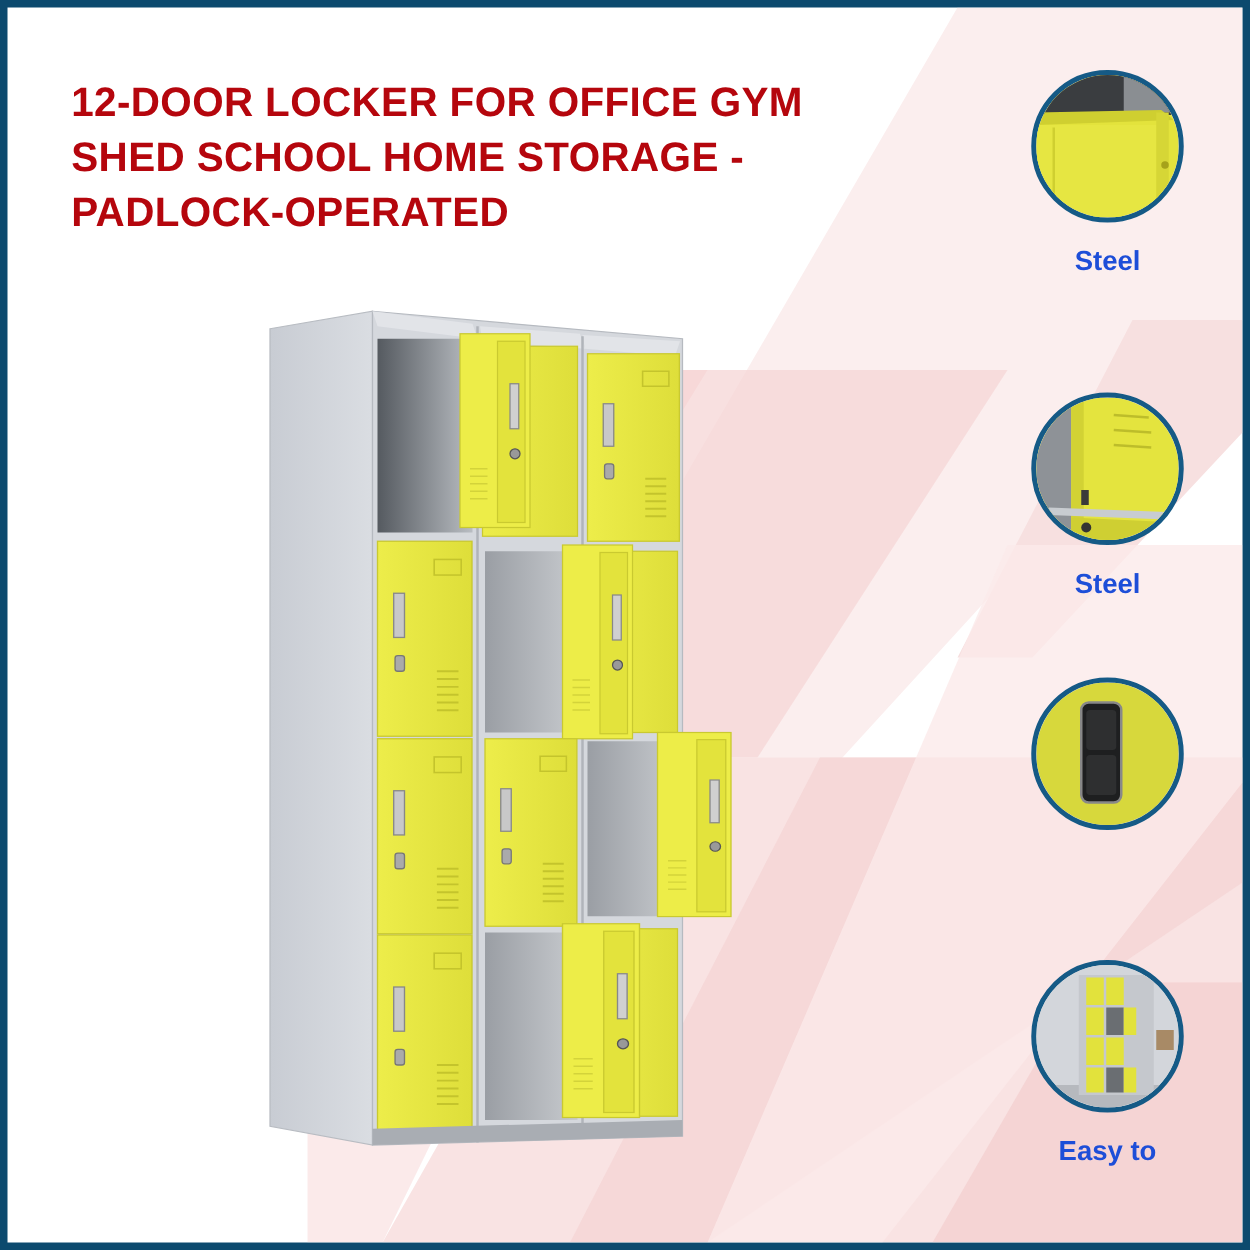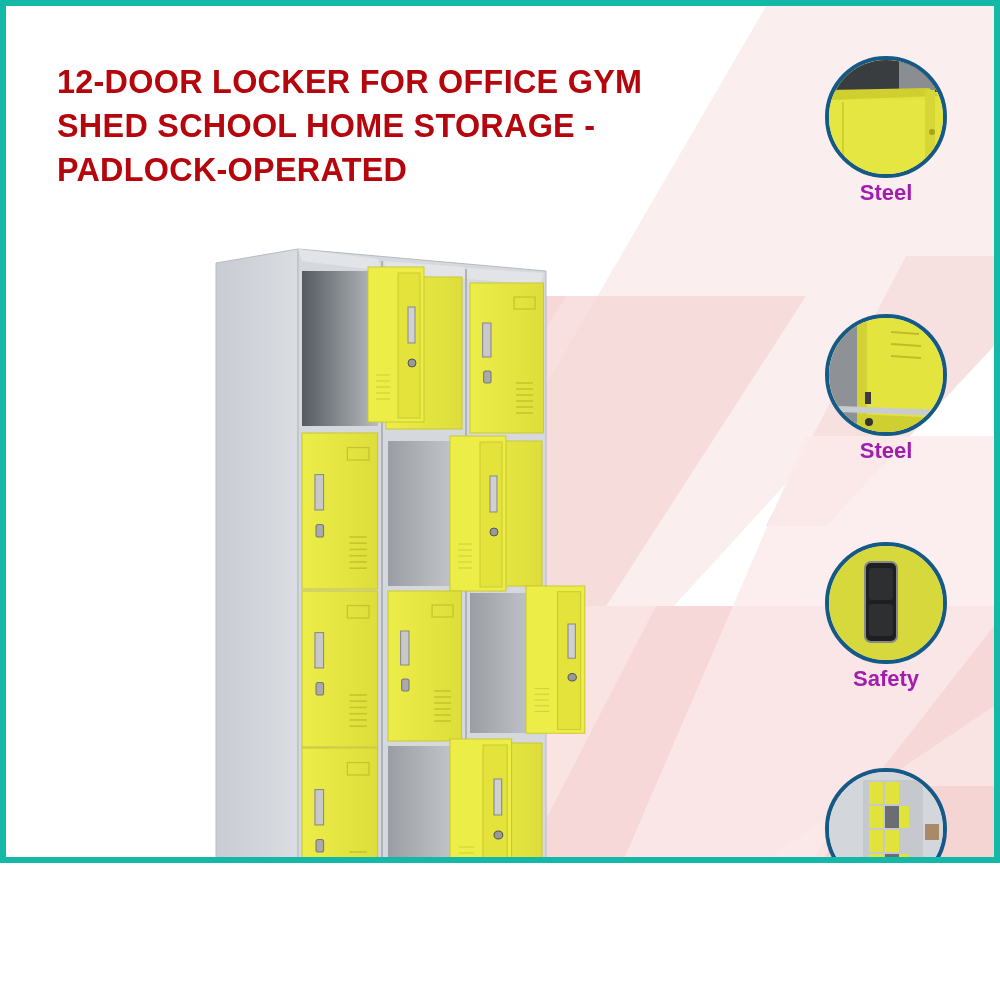--- a/index.html
+++ b/index.html
@@ -1,39 +1,39 @@
 <!DOCTYPE html>
 <html><head>
 <meta charset="utf-8">
 <style>
   html, body { margin: 0; padding: 0; }
   body { width: 1000px; height: 1000px; overflow: hidden; background: #ffffff; }
   .frame {
-    position: relative; width: 1000px; height: 863px; box-sizing: border-box;
-    border: 6px solid #14b8a6; background: #ffffff; overflow: hidden;
+    position: relative; width: 1000px; height: 1000px; box-sizing: border-box;
+    border: 6px solid #0c4a6e; background: #ffffff; overflow: hidden;
   }
   .bg { position: absolute; left: 0; top: 0; width: 988px; height: 988px; }
   .title {
     position: absolute; left: 51px; top: 54px; width: 700px;
     font-family: "Liberation Sans", sans-serif; font-weight: 700;
     font-size: 33px; line-height: 44px; color: #b5060d; letter-spacing: 0.3px;
     transform: scaleX(0.98); transform-origin: left top;
   }
   .title span { display: block; }
   .locker { position: absolute; left: 200px; top: 235px; width: 400px; height: 690px; }
   .features { position: absolute; left: 800px; top: 50px; width: 160px; height: 930px; }
   .feature { position: absolute; left: 0; width: 160px; text-align: center; }
   .badge {
     position: relative; margin: 0 auto; width: 122px; height: 122px; border-radius: 50%;
     border: 4px solid #155a86; box-sizing: border-box; overflow: hidden; background: #ddd;
   }
   .badge svg { position: absolute; left: 0; top: 0; width: 114px; height: 114px; }
   .feature-label {
-    margin-top: 0; font-family: "Liberation Sans", sans-serif; font-weight: 700;
-    font-size: 22px; line-height: 30px; color: #a21caf;
+    margin-top: 16px; font-family: "Liberation Sans", sans-serif; font-weight: 700;
+    font-size: 22px; line-height: 30px; color: #1d4ed8;
   }
   .feature-label span { display: block; }
 </style>
 </head>
 <body>
 
 <div class="frame">
 
   <svg class="bg" viewBox="0 0 988 988">
     <polygon points="760,0 988,0 988,250 540,740 330,740" fill="#fbeeee"></polygon>
@@ -197,21 +197,20 @@
     <div class="feature" style="top:486px;">
       <div class="badge">
         <svg viewBox="0 0 114 114">
           <rect width="114" height="114" fill="#d7d83c"></rect>
           <rect x="36" y="16" width="32" height="80" rx="6" fill="#1e1f20" stroke="#888" stroke-width="2"></rect>
           <rect x="40" y="22" width="24" height="32" rx="3" fill="#2e2f30"></rect>
           <rect x="40" y="58" width="24" height="32" rx="3" fill="#2e2f30"></rect>
         </svg>
       </div>
       <div class="feature-label">
-        <span>Safety</span>
       </div>
     </div>
 
     <div class="feature" style="top:712px;">
       <div class="badge">
         <svg viewBox="0 0 114 114">
           <rect width="114" height="114" fill="#d3d6db"></rect>
           <rect x="0" y="96" width="114" height="18" fill="#b6b9be"></rect>
           <rect x="34" y="8" width="60" height="96" fill="#c5c8cd"></rect>
           <rect x="40" y="10" width="14" height="22" fill="#e2e23c"></rect>
@@ -221,17 +220,18 @@
           <rect x="70" y="34" width="10" height="22" fill="#e2e23c"></rect>
           <rect x="40" y="58" width="14" height="22" fill="#e2e23c"></rect>
           <rect x="56" y="58" width="14" height="22" fill="#e2e23c"></rect>
           <rect x="40" y="82" width="14" height="20" fill="#e2e23c"></rect>
           <rect x="56" y="82" width="14" height="20" fill="#6a6e72"></rect>
           <rect x="70" y="82" width="10" height="20" fill="#e2e23c"></rect>
           <rect x="96" y="52" width="14" height="16" fill="#a88a66"></rect>
         </svg>
       </div>
       <div class="feature-label">
+        <span>Easy to</span>
       </div>
     </div>
 
   </div>
 </div>
 
 </body></html>

